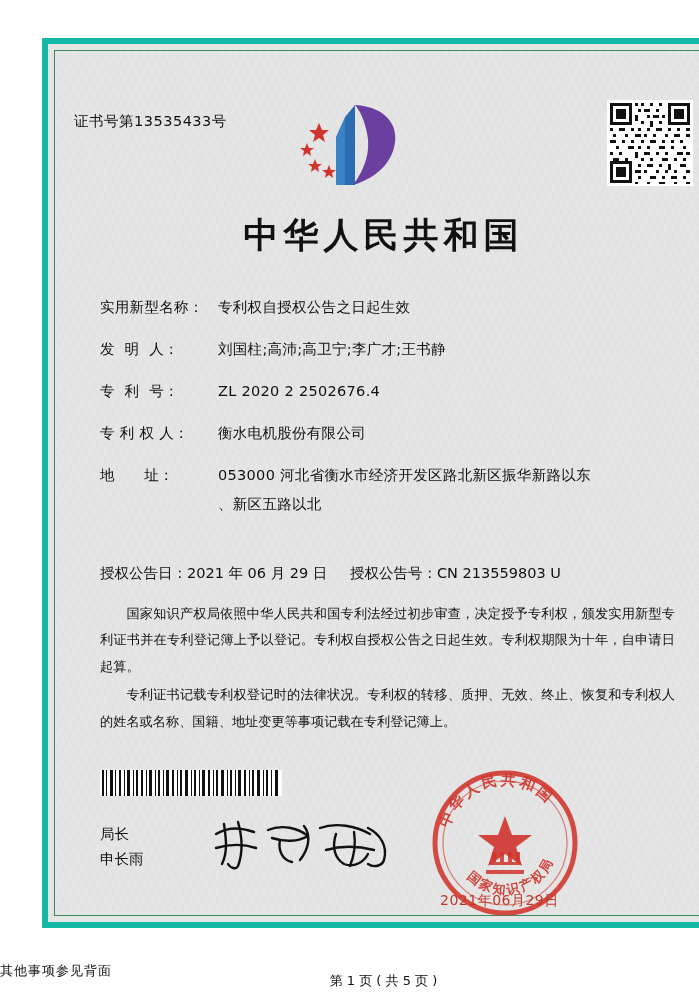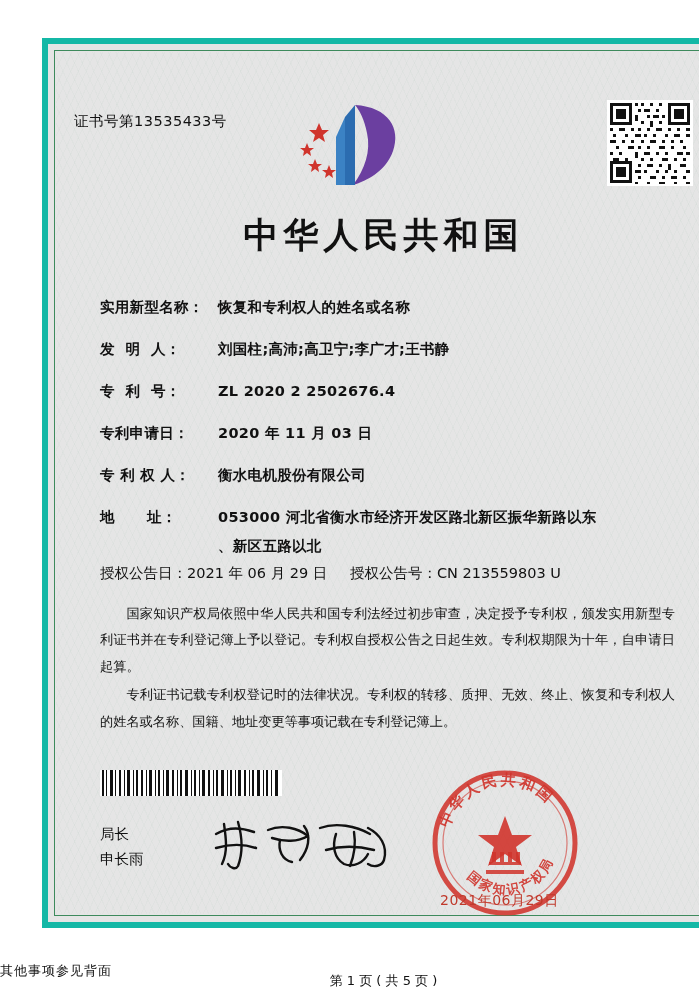--- a/index.html
+++ b/index.html
@@ -92,21 +92,20 @@
     letter-spacing: 5px;
     color: #111;
   }
 
   
   .fields {
     position: absolute;
     left: 52px;
     right: 40px;
     top: 253px;
-    font-weight: bold;
   }
   .field-row {
     display: flex;
     align-items: baseline;
     margin-bottom: 21px;
     font-size: 14.5px;
     line-height: 1.45;
     color: #111;
   }
   .field-label {
@@ -358,37 +357,33 @@
         </g>
       </svg>
     </div>
 
     <div class="title">中华人民共和国</div>
 
     <div class="fields">
 
       <div class="field-row">
         <span class="field-label wide">实用新型名称：</span>
-        <span class="field-value">恢复和专利权人的姓名或名称</span>
+        <span class="field-value">专利权自授权公告之日起生效</span>
       </div>
 
       <div class="field-row">
         <span class="field-label wide">发  明  人：</span>
         <span class="field-value">刘国柱;高沛;高卫宁;李广才;王书静</span>
       </div>
 
       <div class="field-row">
         <span class="field-label wide">专  利  号：</span>
         <span class="field-value">ZL 2020 2 2502676.4</span>
       </div>
 
-      <div class="field-row">
-        <span class="field-label wide">专利申请日：</span>
-        <span class="field-value">2020 年 11 月 03 日</span>
-      </div>
 
       <div class="field-row">
         <span class="field-label wide">专 利 权 人：</span>
         <span class="field-value">衡水电机股份有限公司</span>
       </div>
 
       <div class="field-row">
         <span class="field-label wide">地      址：</span>
         <span class="field-value">053000 河北省衡水市经济开发区路北新区振华新路以东</span>
       </div>

